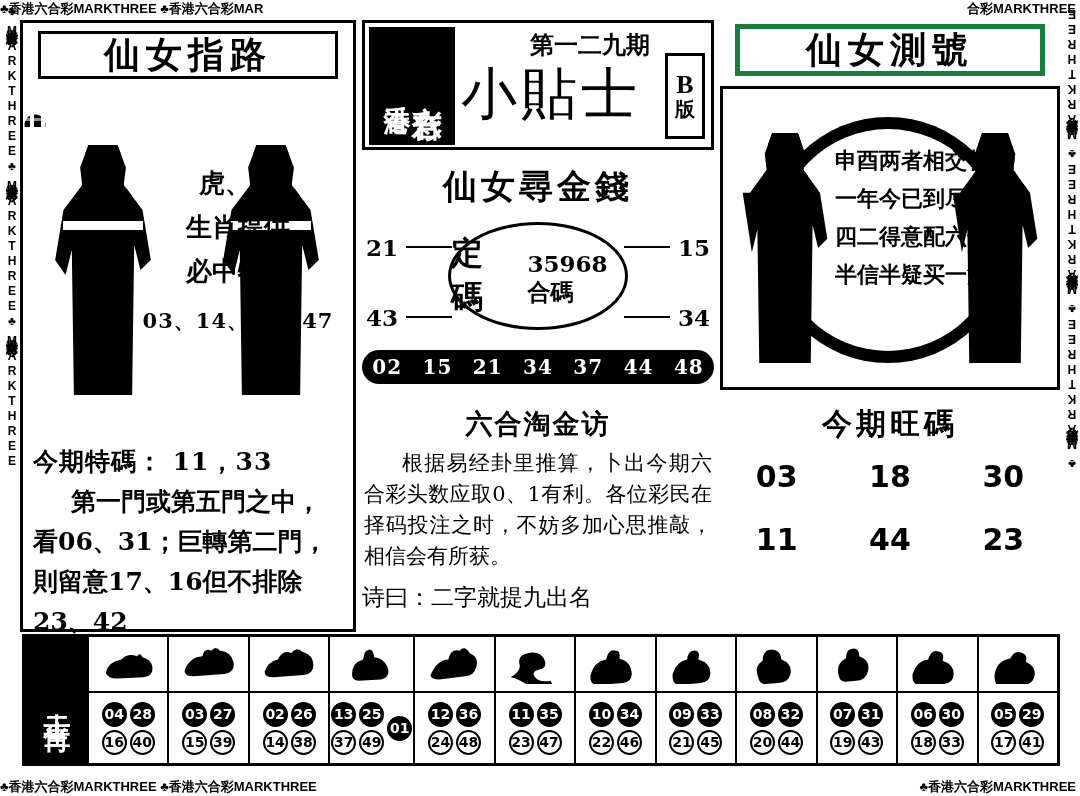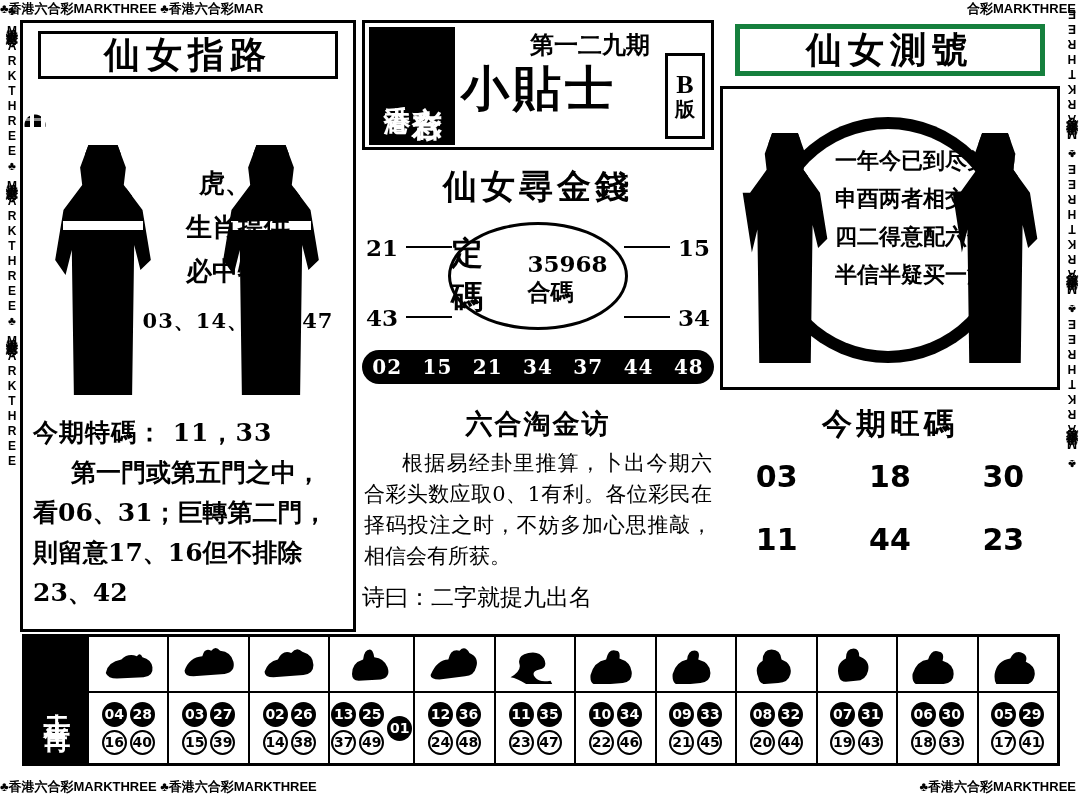--- a/index.html
+++ b/index.html
@@ -82,21 +82,21 @@
     font-size:26px; line-height:44px; font-weight:bold;
     font-family:"DejaVu Serif", serif;
   }
   .left-text .nums { font-size:21px; letter-spacing:1px; margin-top:6px; }
 
   .left-body {
     position:absolute; left:10px; top:390px; width:316px;
     font-size:25px; line-height:40px; font-weight:bold;
     font-family:"DejaVu Serif", serif;
   }
-  .left-body .l1 { letter-spacing:1px; }
+  .left-body .l1 { letter-spacing:1px;margin-top:29px; }
   .left-body .l2 { text-indent:38px; }
 
   
   .panel-center {
     position:absolute; left:362px; top:20px; width:352px; height:612px;
   }
   .center-head { position:relative; height:130px; border:3px solid #000; }
   .badge {
     position:absolute; left:4px; top:4px; width:86px; height:118px;
     background:#000; color:#fff; display:flex; align-items:center; justify-content:center;
@@ -105,21 +105,21 @@
     writing-mode:vertical-rl; text-orientation:upright;
     font-size:27px; font-weight:bold; line-height:30px; letter-spacing:2px;
     font-family:"DejaVu Serif", serif;
   }
   .badge .b2 { font-size:30px; }
   .issue {
     position:absolute; left:150px; top:6px; width:150px; text-align:center;
     font-size:24px; font-weight:bold; font-family:"DejaVu Serif", serif;
   }
   .tips {
-    position:absolute; left:96px; top:34px; font-size:48px; font-weight:bold;
+    position:absolute; left:96px; top:34px; font-size:56px; font-weight:normal;
     letter-spacing:4px; font-family:"DejaVu Serif", serif;
   }
   .bver {
     position:absolute; right:6px; top:30px; width:40px; height:86px;
     border:3px solid #000; display:flex; flex-direction:column;
     align-items:center; justify-content:center; font-weight:bold;
   }
   .bver .bb { font-size:26px; line-height:26px; }
   .bver .cc { font-size:20px; line-height:22px; }
 
@@ -348,22 +348,22 @@
       <div class="sun-in"></div>
       <div class="rfig a">
         <div class="head"></div>
         <div class="stick"></div>
       </div>
       <div class="rfig b">
         <div class="head"></div>
         <div class="stick"></div>
       </div>
       <div class="right-verse">
+        <div>申酉两者相交替</div>
         <div>一年今已到尽头</div>
-        <div>申酉两者相交替</div>
         <div>四二得意配六合</div>
         <div>半信半疑买一注</div>
       </div>
     </div>
 
     <div class="hot-title">今期旺碼</div>
     <div class="hot-grid">
       <div>03</div>
       <div>18</div>
       <div>30</div>

